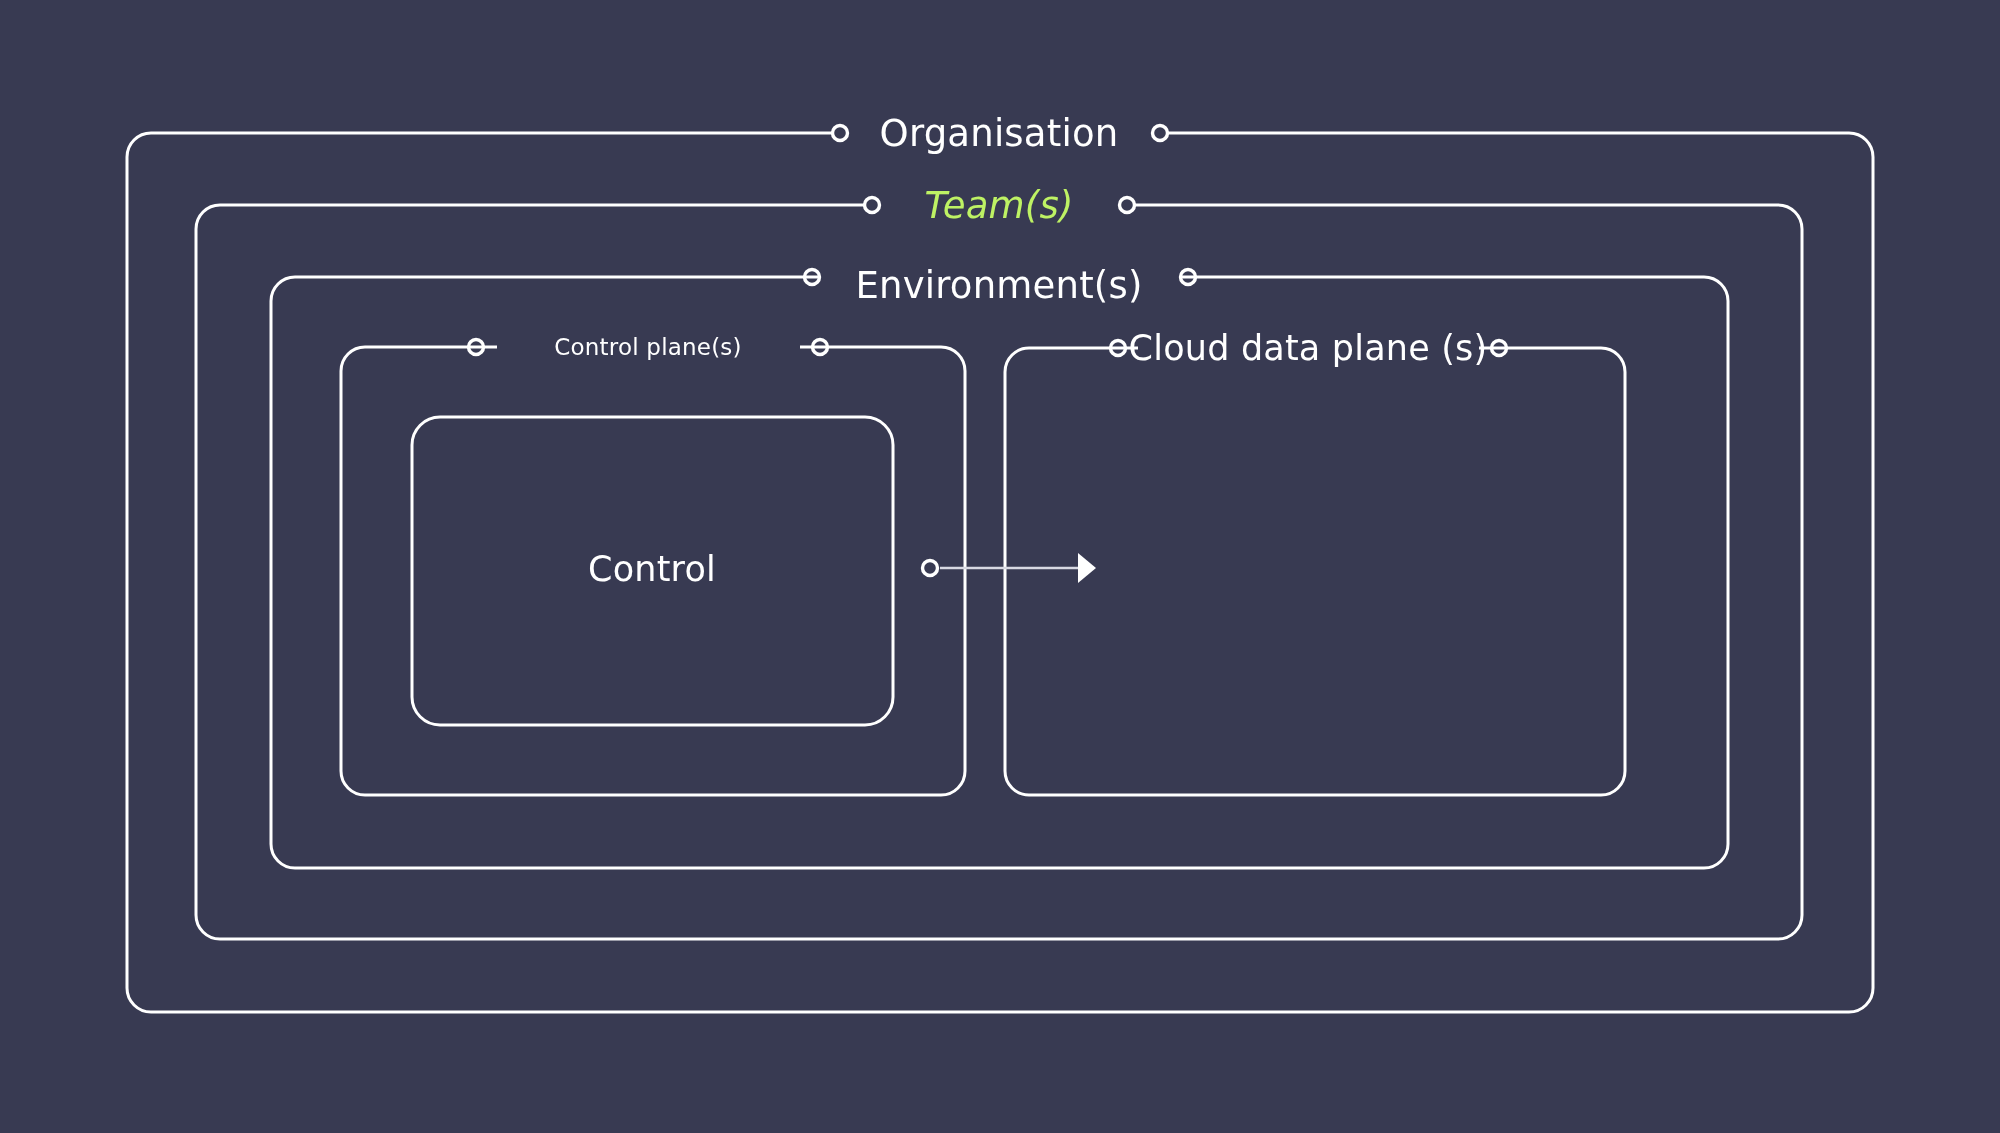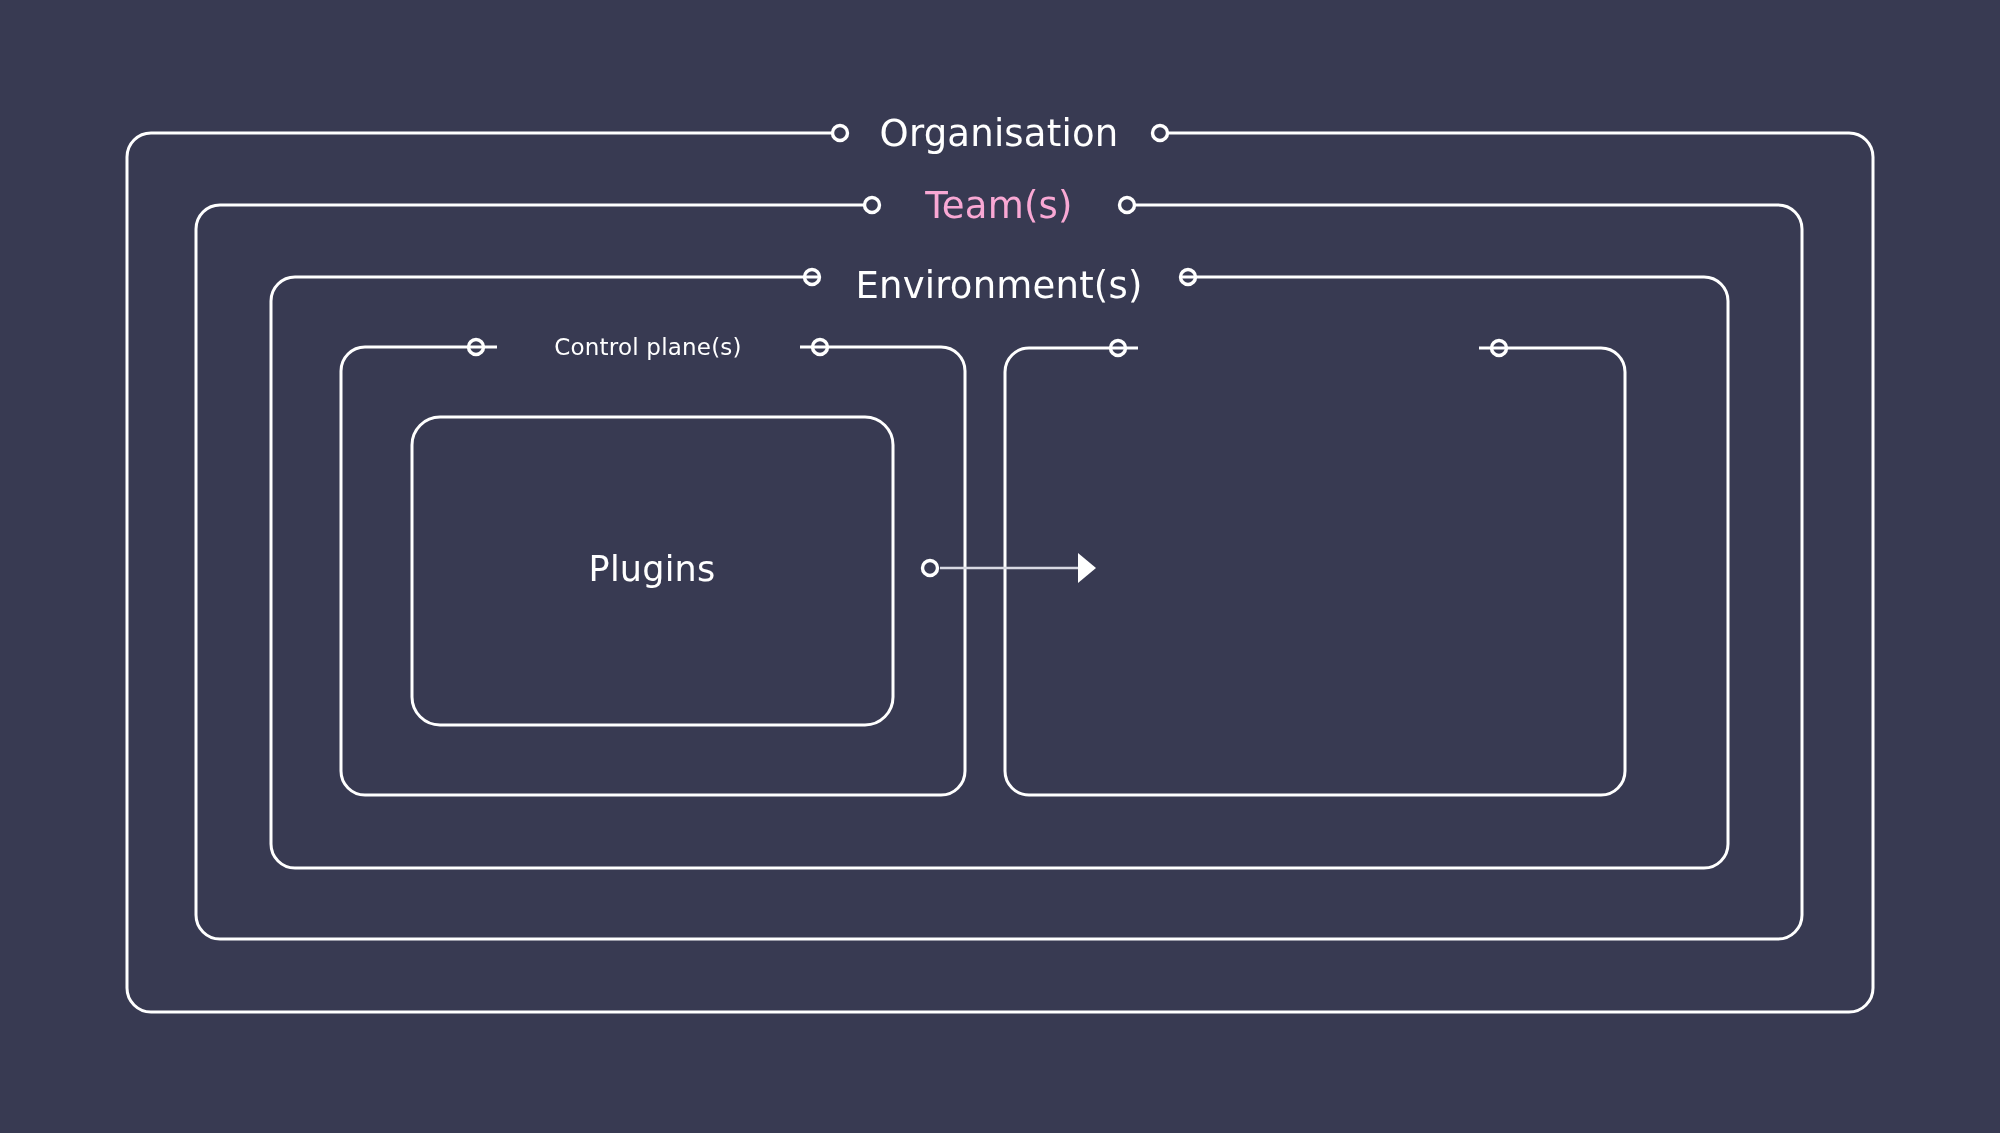--- a/index.html
+++ b/index.html
@@ -162,22 +162,23 @@
 
     <g>
       <line class="flow-line" x1="940" y1="568" x2="1082" y2="568" stroke="#d8d9e3"></line>
       <circle class="flow-dot" cx="930" cy="568" r="7.5" stroke="#ffffff"></circle>
       <polygon class="flow-head" points="1078,553 1096,568 1078,583" fill="#ffffff"></polygon>
     </g>
   </svg>
 
   <div class="box-label label-org" style="color: rgb(255, 255, 255);">Organisation</div>
 
-  <div class="box-label label-team" style="color: #f9a8d4;">Team(s)</div>
+  <div class="box-label label-team" style="color: #bef264; font-style: italic;">Team(s)</div>
 
   <div class="box-label label-env" style="color: rgb(255, 255, 255);">Environment(s)</div>
 
   <div class="box-label label-cp" style="color: rgb(255, 255, 255);">Control plane(s)</div>
 
+  <div class="box-label label-cdp" style="color: rgb(255, 255, 255);">Cloud data plane (s)</div>
 
-  <div class="box-label label-plugins" style="color: rgb(255, 255, 255);">Plugins</div>
+  <div class="box-label label-plugins" style="color: rgb(255, 255, 255);">Control</div>
 
 </div>
 
 </body></html>

